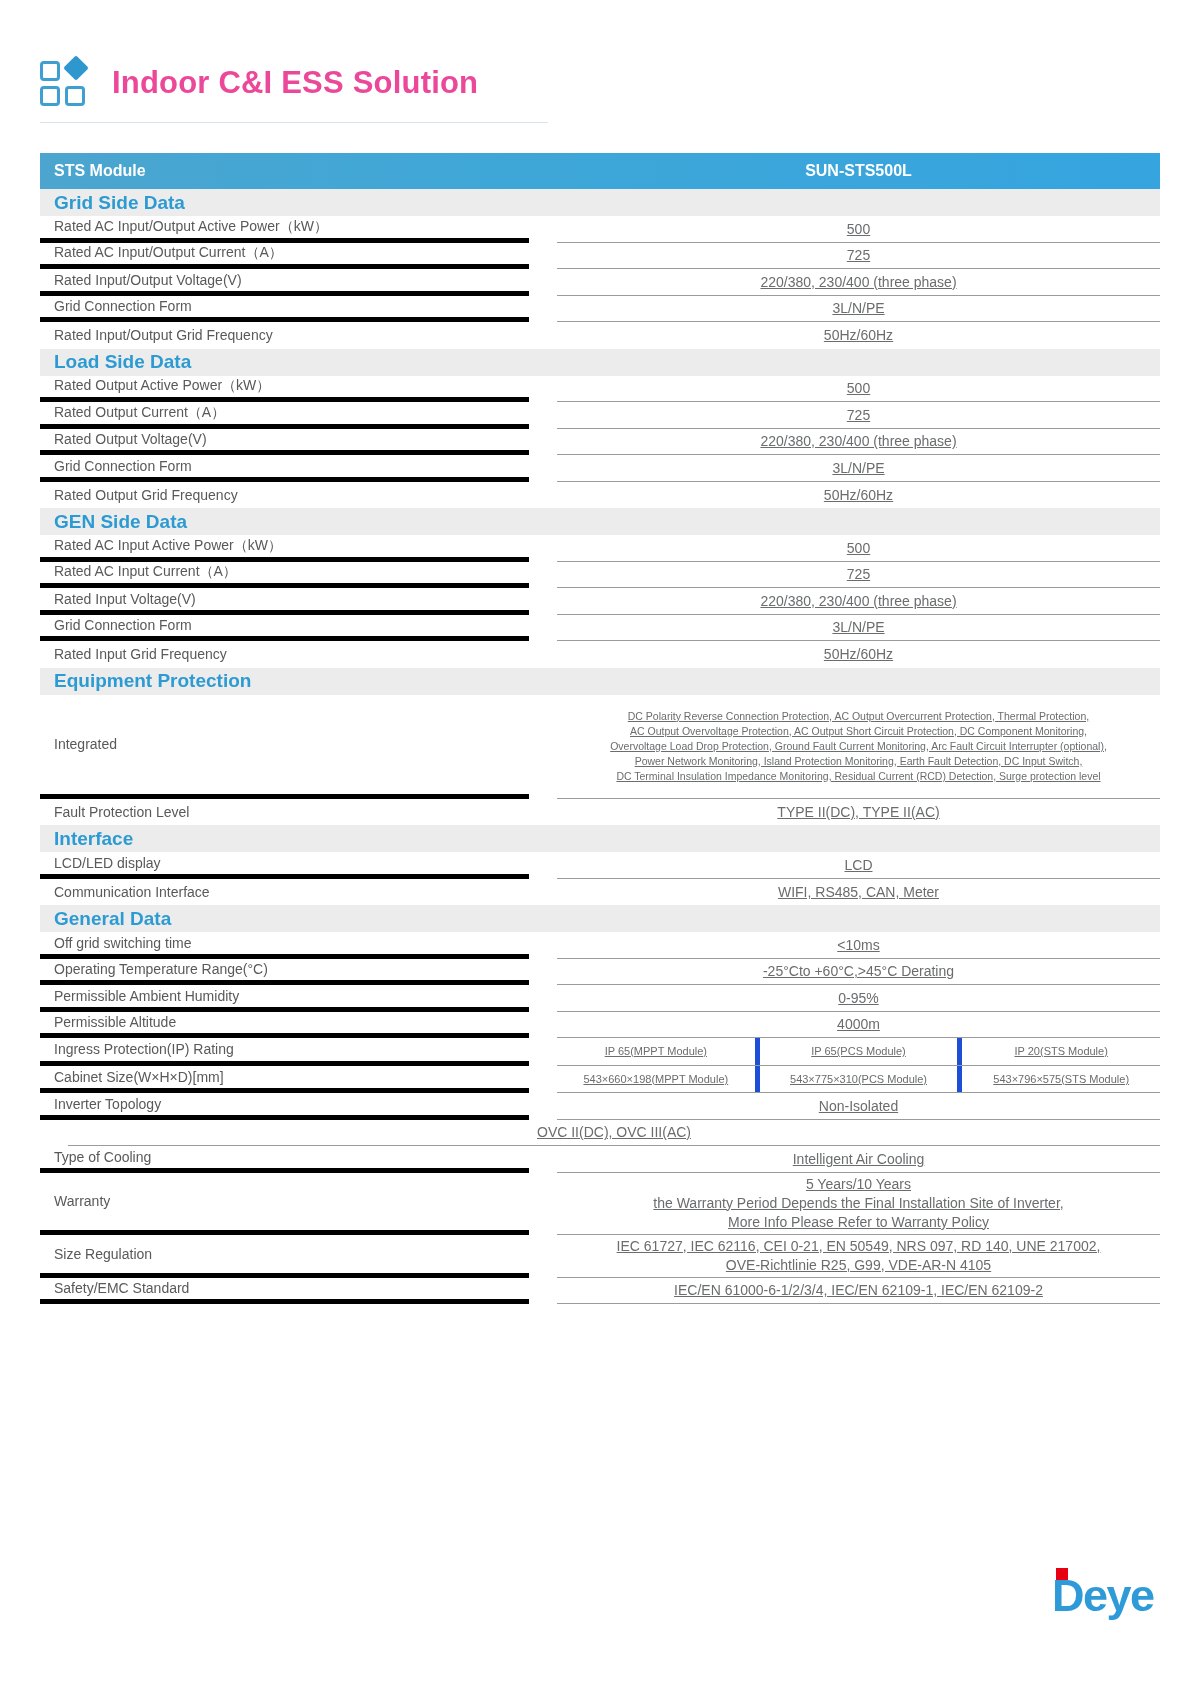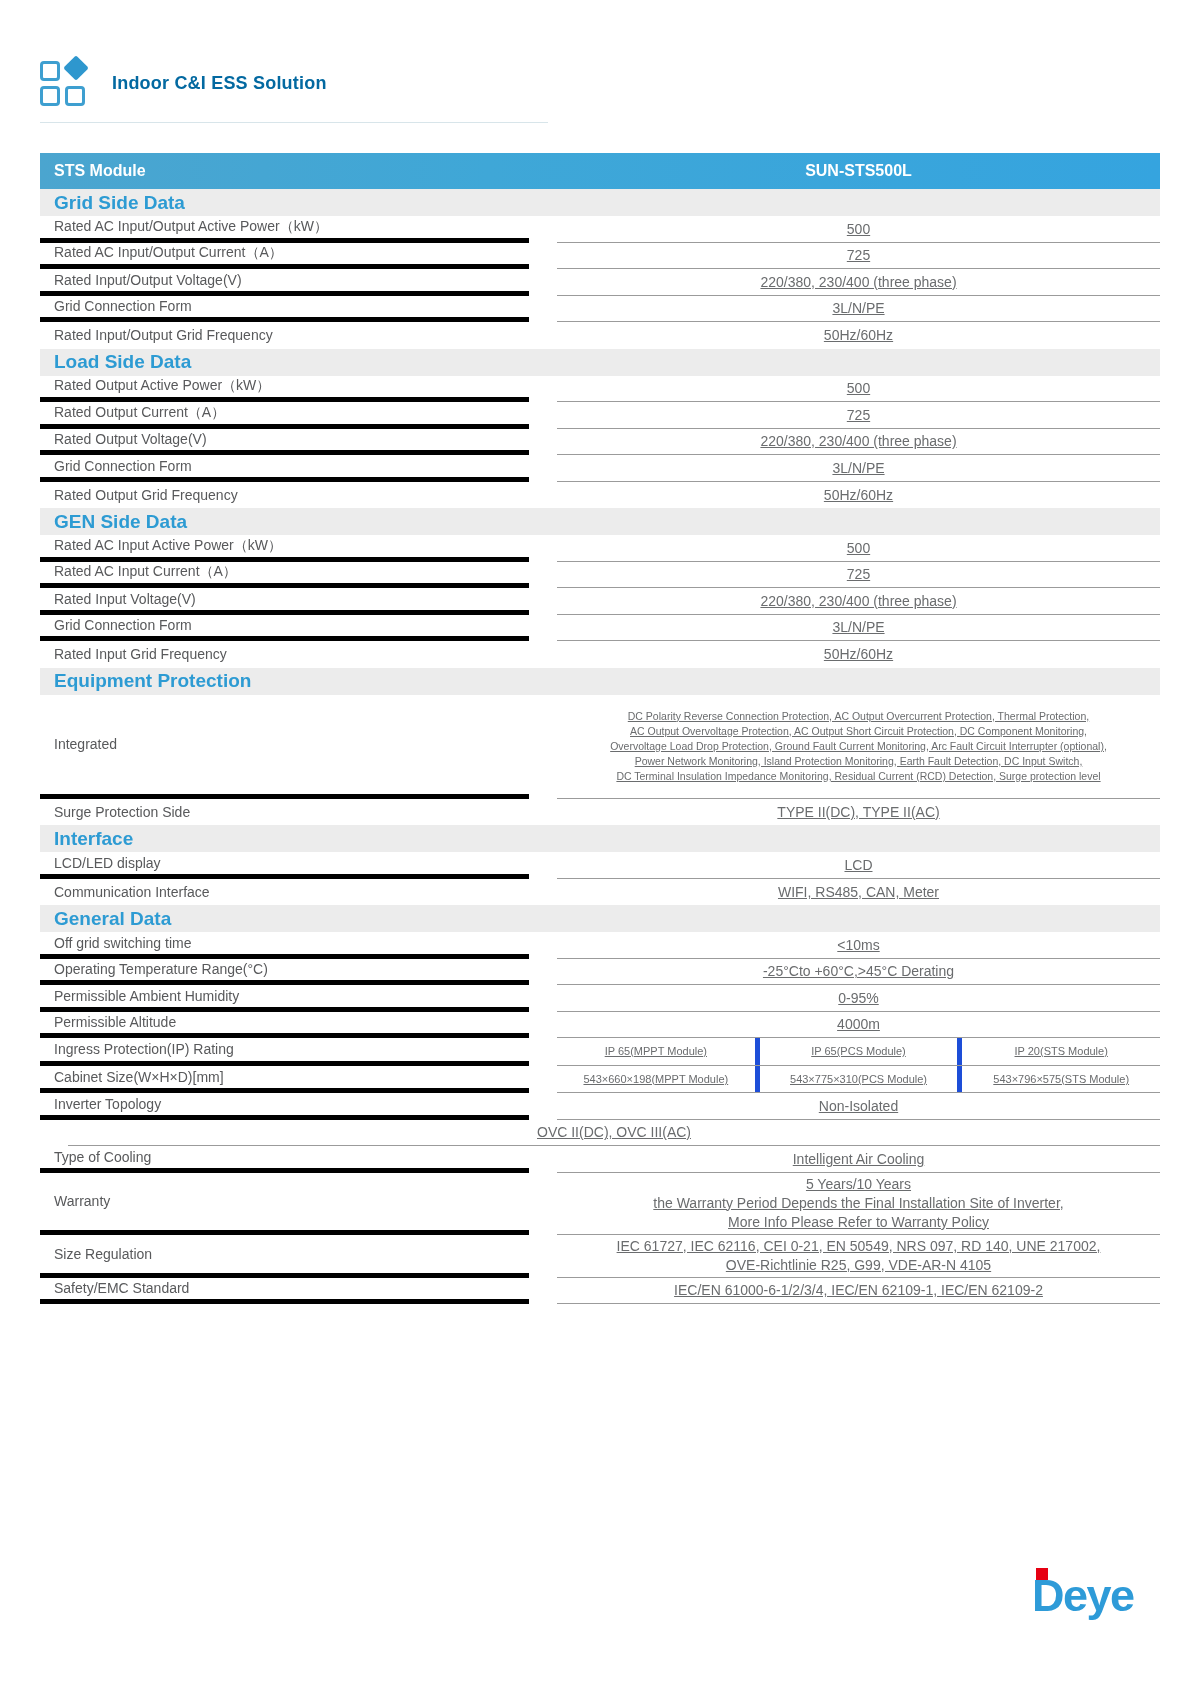--- a/index.html
+++ b/index.html
@@ -24,21 +24,21 @@
     border:3px solid #3E9FD0; border-radius:4px; background:#fff;
   }
   .logo-sq.tl { left:0;  top:1px; }
   .logo-sq.bl { left:0;  top:26px; }
   .logo-sq.br { left:25px; top:26px; }
   .logo-diamond {
     position:absolute; left:27px; top:-1px;
     width:18px; height:18px; background:#2E97CE;
     transform:rotate(45deg); border-radius:2px;
   }
-  .brand-title { font-size:18px; font-weight:bold; color:#0369a1; letter-spacing:0.2px; }
+  .brand-title { font-size:31px; font-weight:bold; color:#ec4899; letter-spacing:0.2px; }
 
   
   .spec-table { margin:30px 40px 0 40px; width:1120px; }
   .table-head {
     height:36px; display:flex; align-items:center;
     background:linear-gradient(90deg,#4BA5CF 0%, #3FA7D7 40%, #35A4DF 100%);
     color:#ffffff; font-weight:bold; font-size:16px;
   }
   .table-head .head-left { width:489px; padding-left:14px; }
   .table-head .head-gap { width:28px; }
@@ -76,21 +76,21 @@
   }
   .subcell + .subcell { border-left:5px solid #1d4ed8; }
 
   .cell-value.small { font-size:10.5px; line-height:15px; padding:6px 2px; }
   .row.tall  { min-height:104px; }
   .row.h3    { min-height:57px; }
   .row.h2    { min-height:43px; }
   .cell-value.mid { line-height:19px; }
 
   
-  .deye-logo { position:absolute; top:1566px; right:44px; width:124px; height:62px; }
+  .deye-logo { position:absolute; top:1566px; right:24px; width:124px; height:62px; }
   .deye-dot {
     position:absolute; left:4px; top:2px;
     width:12px; height:12px; background:#E60012;
   }
   .deye-text {
     position:absolute; left:0; top:4px;
     font-size:45px; font-weight:bold; letter-spacing:-1.5px;
     color:#2E9BD8;
   }
 </style>
@@ -210,21 +210,21 @@
       <div class="gap"></div>
     <div class="cell-value small">
       <div>DC Polarity Reverse Connection Protection, AC Output Overcurrent Protection, Thermal Protection,</div>
       <div>AC Output Overvoltage Protection, AC Output Short Circuit Protection, DC Component Monitoring,</div>
       <div>Overvoltage Load Drop Protection, Ground Fault Current Monitoring, Arc Fault Circuit Interrupter (optional),</div>
       <div>Power Network Monitoring, Island Protection Monitoring, Earth Fault Detection, DC Input Switch,</div>
       <div>DC Terminal Insulation Impedance Monitoring, Residual Current (RCD) Detection, Surge protection level</div>
     </div>
   </div>
   <div class="row noline">
-    <div class="cell-label">Surge Protection Side</div>
+    <div class="cell-label">Fault Protection Level</div>
       <div class="gap"></div>
     <div class="cell-value">TYPE II(DC), TYPE II(AC)</div>
   </div>
 
   <div class="section-bar">
     <span class="section-title">Interface</span>
   </div>
   <div class="row">
     <div class="cell-label">LCD/LED display</div>
       <div class="gap"></div>

